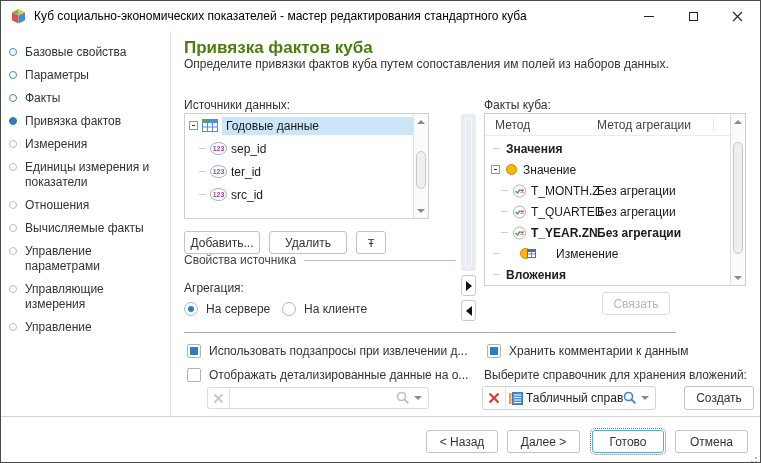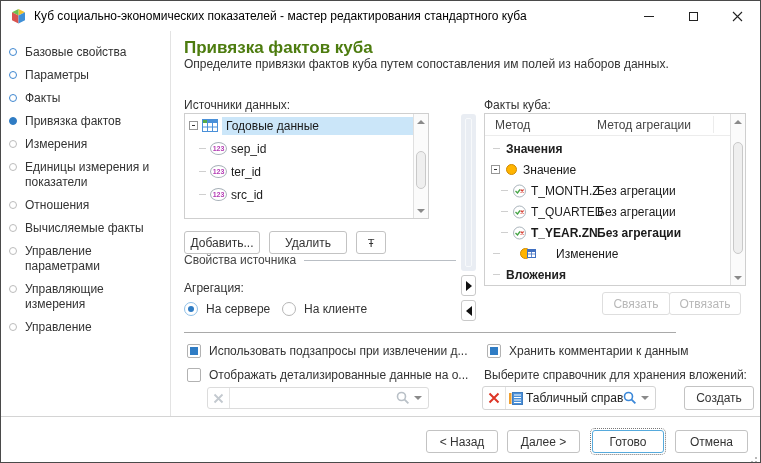--- a/index.html
+++ b/index.html
@@ -311,21 +311,20 @@
           <i class="tri-up"></i>
         </span>
       <span class="sb-thumb" style="top:28px;height:112px;"></span>
       <span class="sb-btn down">
           <i class="tri-down"></i>
         </span>
     </div>
   </div>
 
   <div class="abs btn disabled" style="left:585px;top:291px;width:68px;height:23px;margin-left:16px;">Связать</div>
-  <div class="abs btn disabled" style="left:668px;top:291px;width:72px;height:23px;">Отвязать</div>
 
   <div class="abs opt" style="left:486px;top:343px;">
     <span class="check on"></span>
     <span class="lbl">Хранить комментарии к данным</span>
   </div>
   <div class="abs lbl" style="left:483px;top:367px;">Выберите справочник для хранения вложений:</div>
 
   <div class="abs combo" style="left:481px;top:385px;width:174px;height:24px;">
     <span class="seg" style="width:23px;">
       <svg width="12" height="12" viewBox="0 0 12 12">

